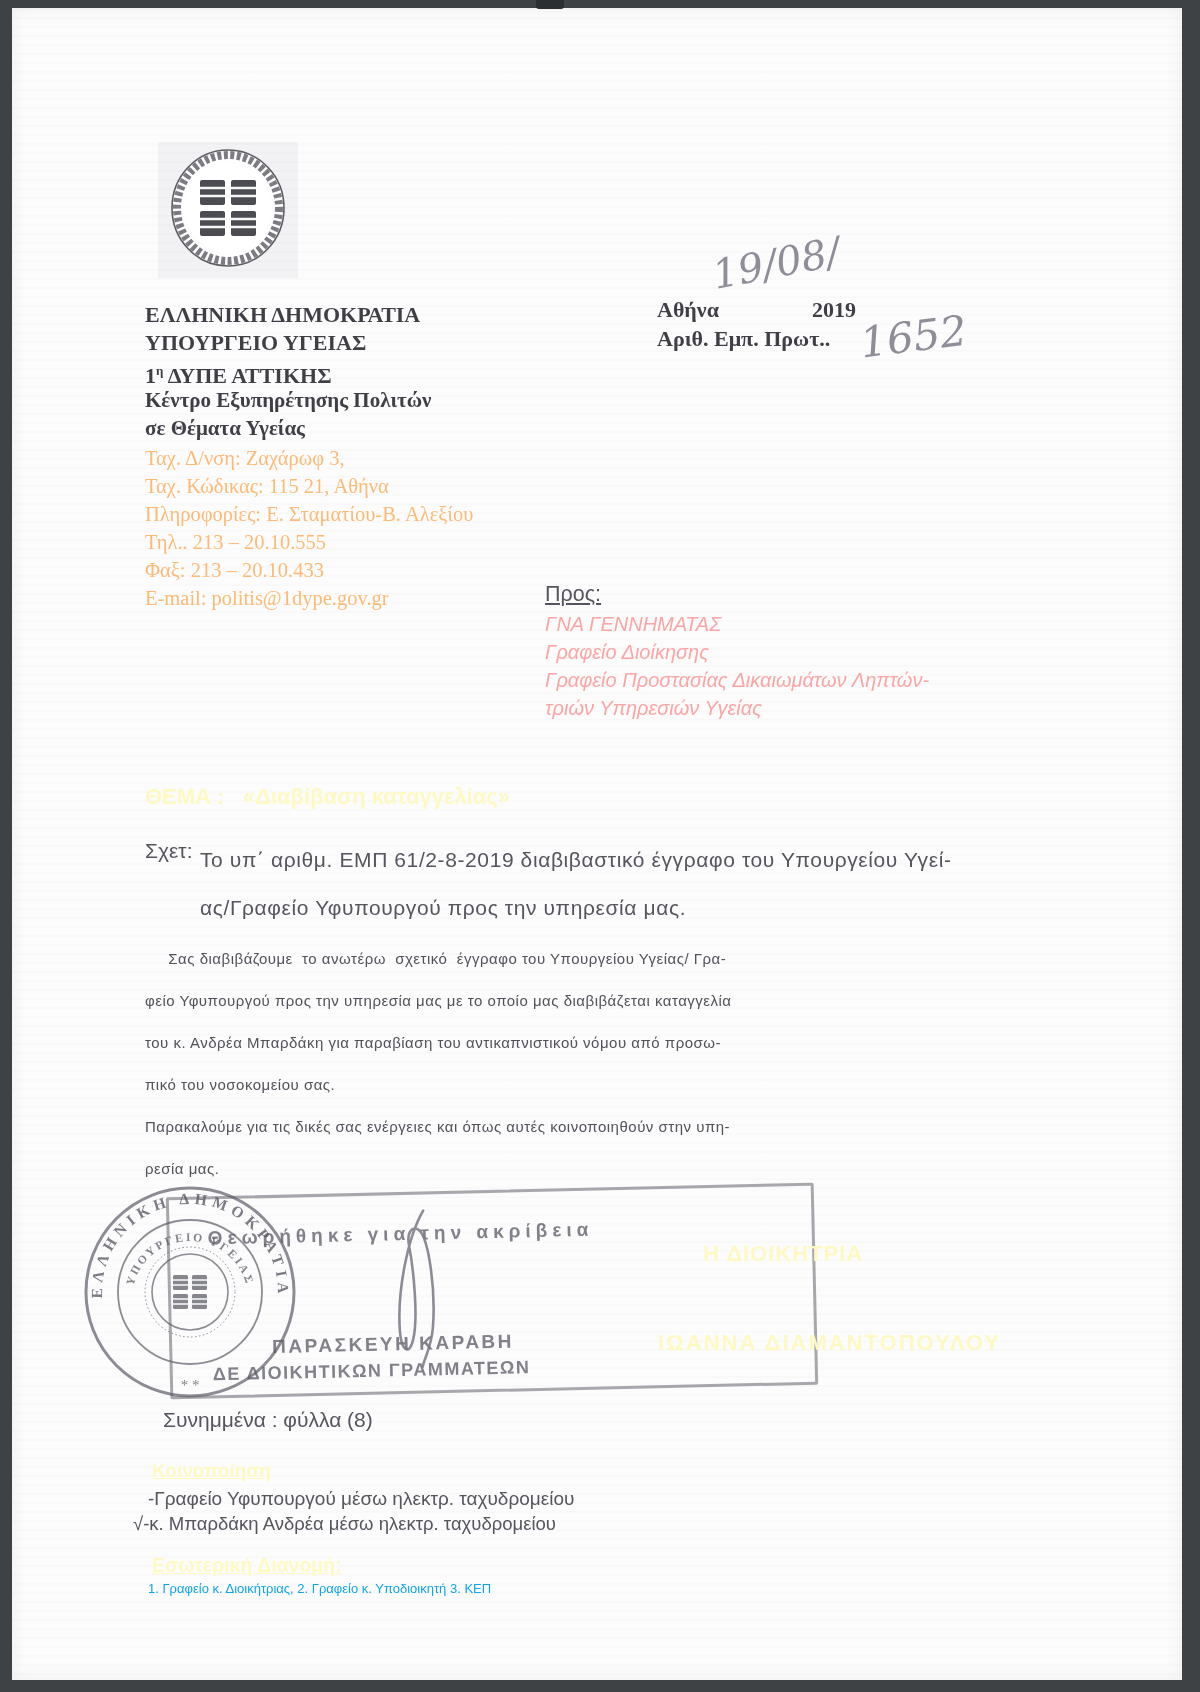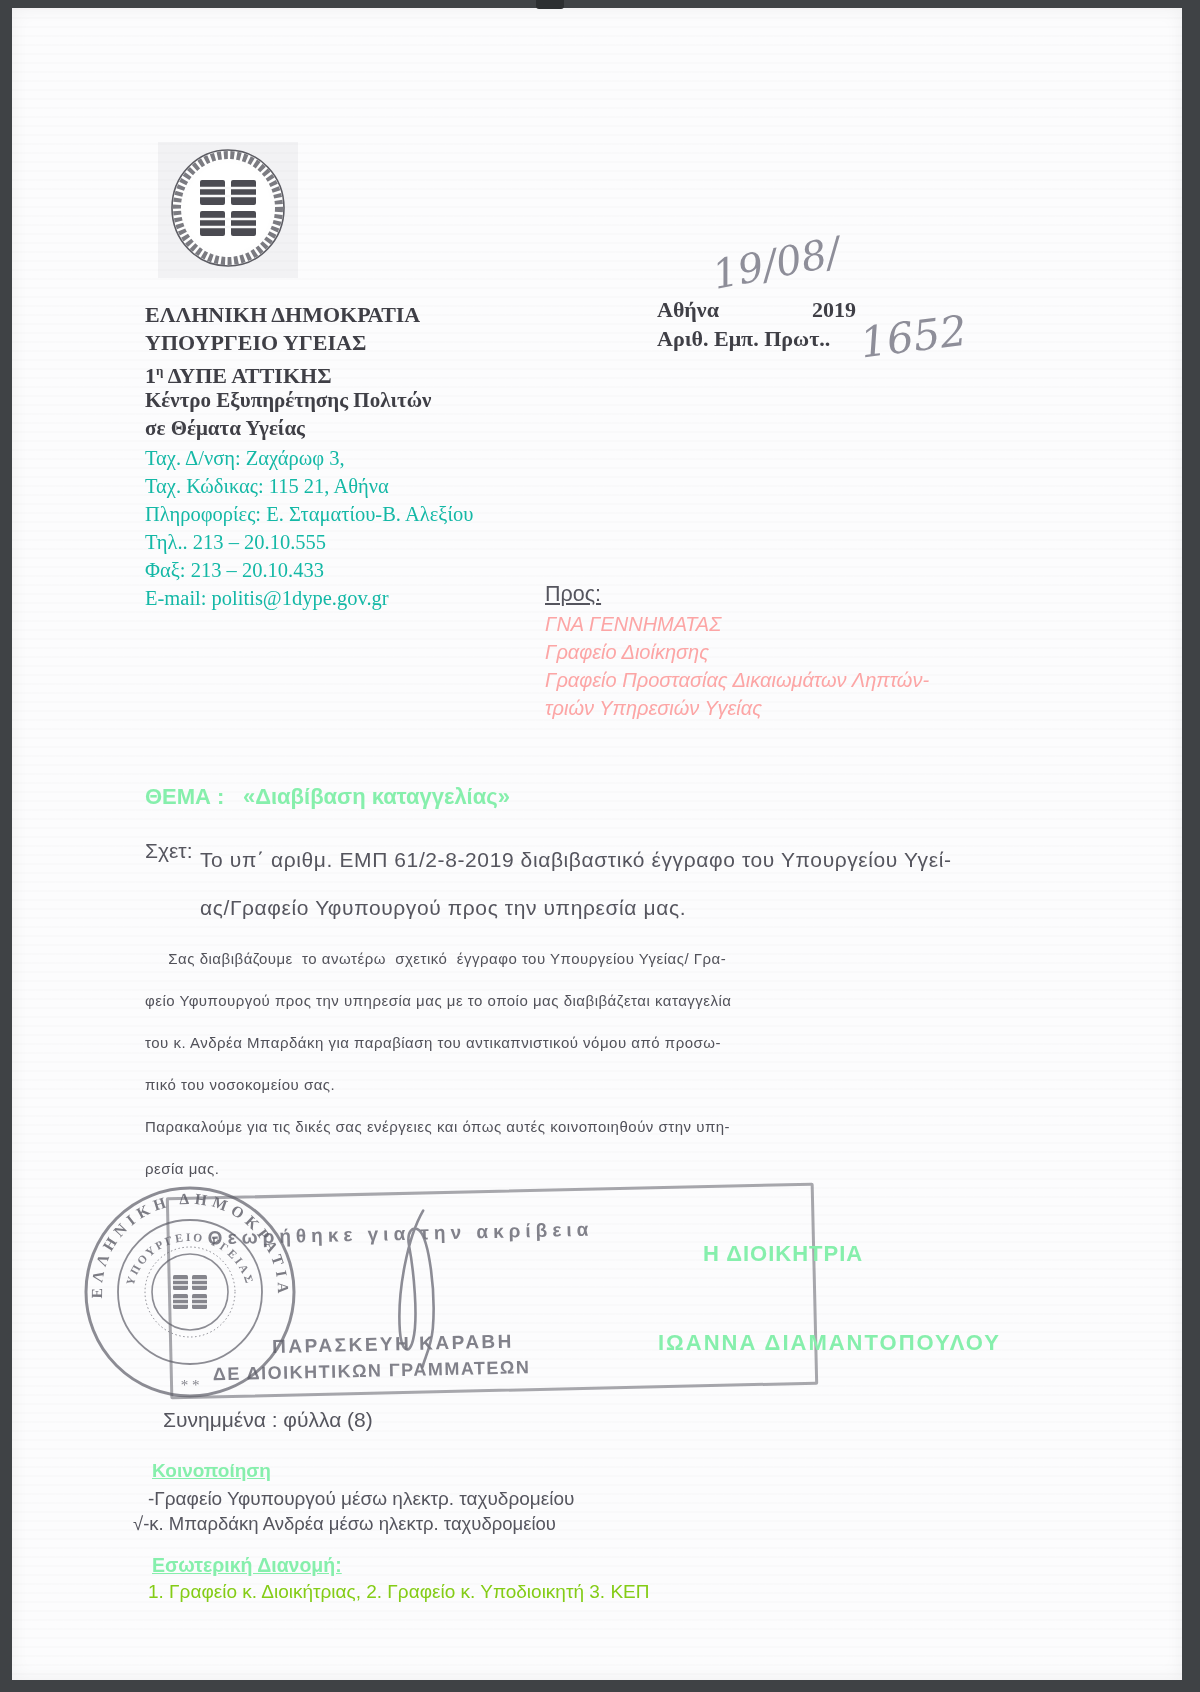--- a/index.html
+++ b/index.html
@@ -13,24 +13,24 @@
     background:#fcfcfd;
     box-shadow:inset 0 0 18px rgba(0,0,0,.06);
   }
   .paper::after{
     content:"";position:absolute;inset:0;
     background:repeating-linear-gradient(to bottom, rgba(0,0,0,.012) 0 2px, transparent 2px 9px);
     pointer-events:none;
   }
   .artifact{position:absolute;left:536px;top:0;width:28px;height:9px;background:#2c2f31;border-radius:0 0 3px 3px;}
   .abs{position:absolute;}
-  .serif{font-family:"Liberation Serif",serif;color:#14b8a6;}
+  .serif{font-family:"Liberation Serif",serif;color:#fdba74;}
   .serif-b{font-family:"Liberation Serif",serif;font-weight:bold;color:#3f3f46;}
   .sans{font-family:"Liberation Sans",sans-serif;color:#4e4e56;}
-  .sans-b{font-family:"Liberation Sans",sans-serif;font-weight:bold;color:#86efac;}
+  .sans-b{font-family:"Liberation Sans",sans-serif;font-weight:bold;color:#fef9c3;}
   .prelines{white-space:pre-wrap;}
   .u{text-decoration:underline;}
   .hand{
     font-family:"DejaVu Serif",serif;font-style:italic;
     color:#8e8e99;
   }
   .hdr{font-size:22px;line-height:28px;}
   .hdr2{font-size:21px;line-height:28px;}
   .contact{font-size:20.5px;line-height:28px;}
   .body-txt{font-size:15px;line-height:42px;letter-spacing:.5px;}
@@ -153,13 +153,13 @@
 <div class="abs sans-b signoff" style="left:703px;top:1241px;width:290px;letter-spacing:1px;">Η ΔΙΟΙΚΗΤΡΙΑ</div>
 <div class="abs sans-b signoff" style="left:658px;top:1330px;width:380px;letter-spacing:2px;">ΙΩΑΝΝΑ ΔΙΑΜΑΝΤΟΠΟΥΛΟΥ</div>
 
 <div class="abs sans" style="left:163px;top:1408px;font-size:21px;color:#55555e;">Συνημμένα : φύλλα (8)</div>
 
 <div class="abs sans-b u" style="left:152px;top:1460px;font-size:19px;">Κοινοποίηση</div>
 <div class="abs sans" style="left:148px;top:1488px;font-size:19px;color:#55555e;">-Γραφείο  Υφυπουργού μέσω ηλεκτρ. ταχυδρομείου</div>
 <div class="abs sans" style="left:133px;top:1513px;font-size:18.5px;color:#55555e;">√-κ. Μπαρδάκη Ανδρέα μέσω ηλεκτρ. ταχυδρομείου</div>
 
 <div class="abs sans-b u" style="left:152px;top:1554px;font-size:19.5px;">Εσωτερική Διανομή:</div>
-<div class="abs sans" style="left:148px;top:1581px;font-size:19px;color:#84cc16;">1. Γραφείο κ. Διοικήτριας,  2. Γραφείο κ. Υποδιοικητή 3. ΚΕΠ</div>
+<div class="abs sans" style="left:148px;top:1581px;font-size:13px;color:#0ea5e9;">1. Γραφείο κ. Διοικήτριας,  2. Γραφείο κ. Υποδιοικητή 3. ΚΕΠ</div>
 
 </body></html>

